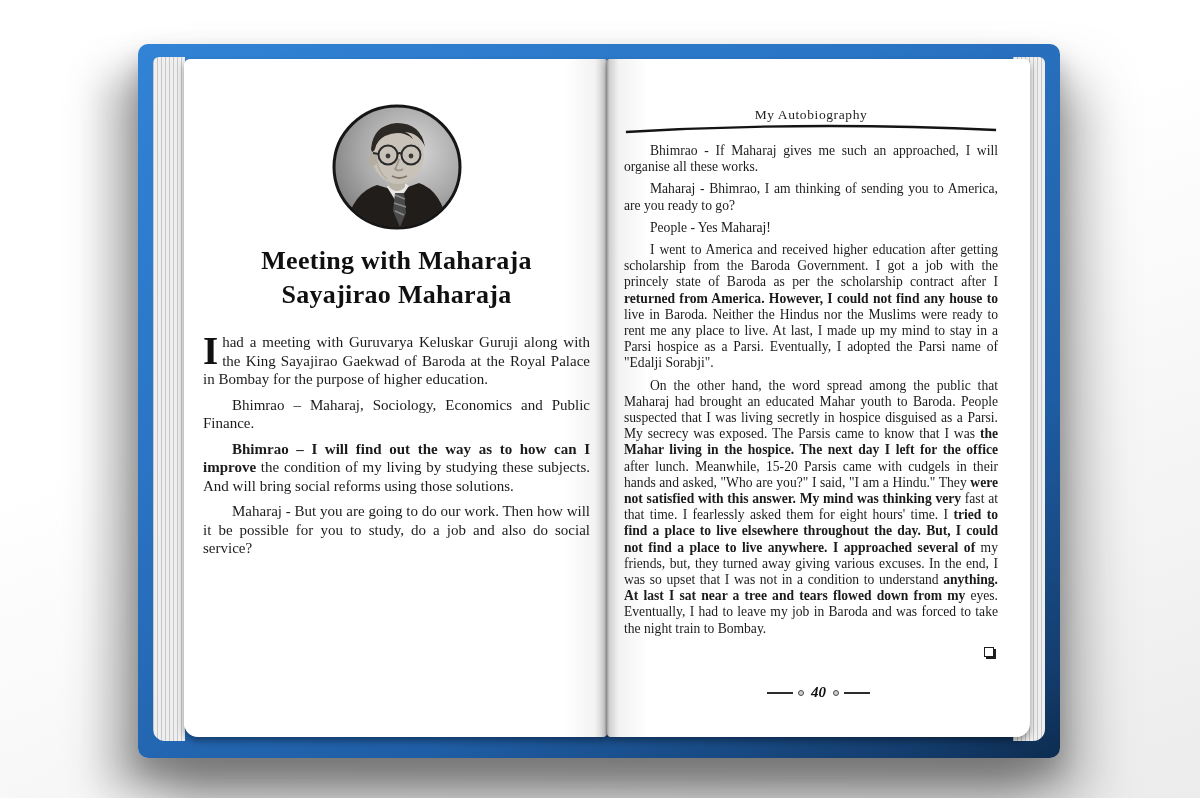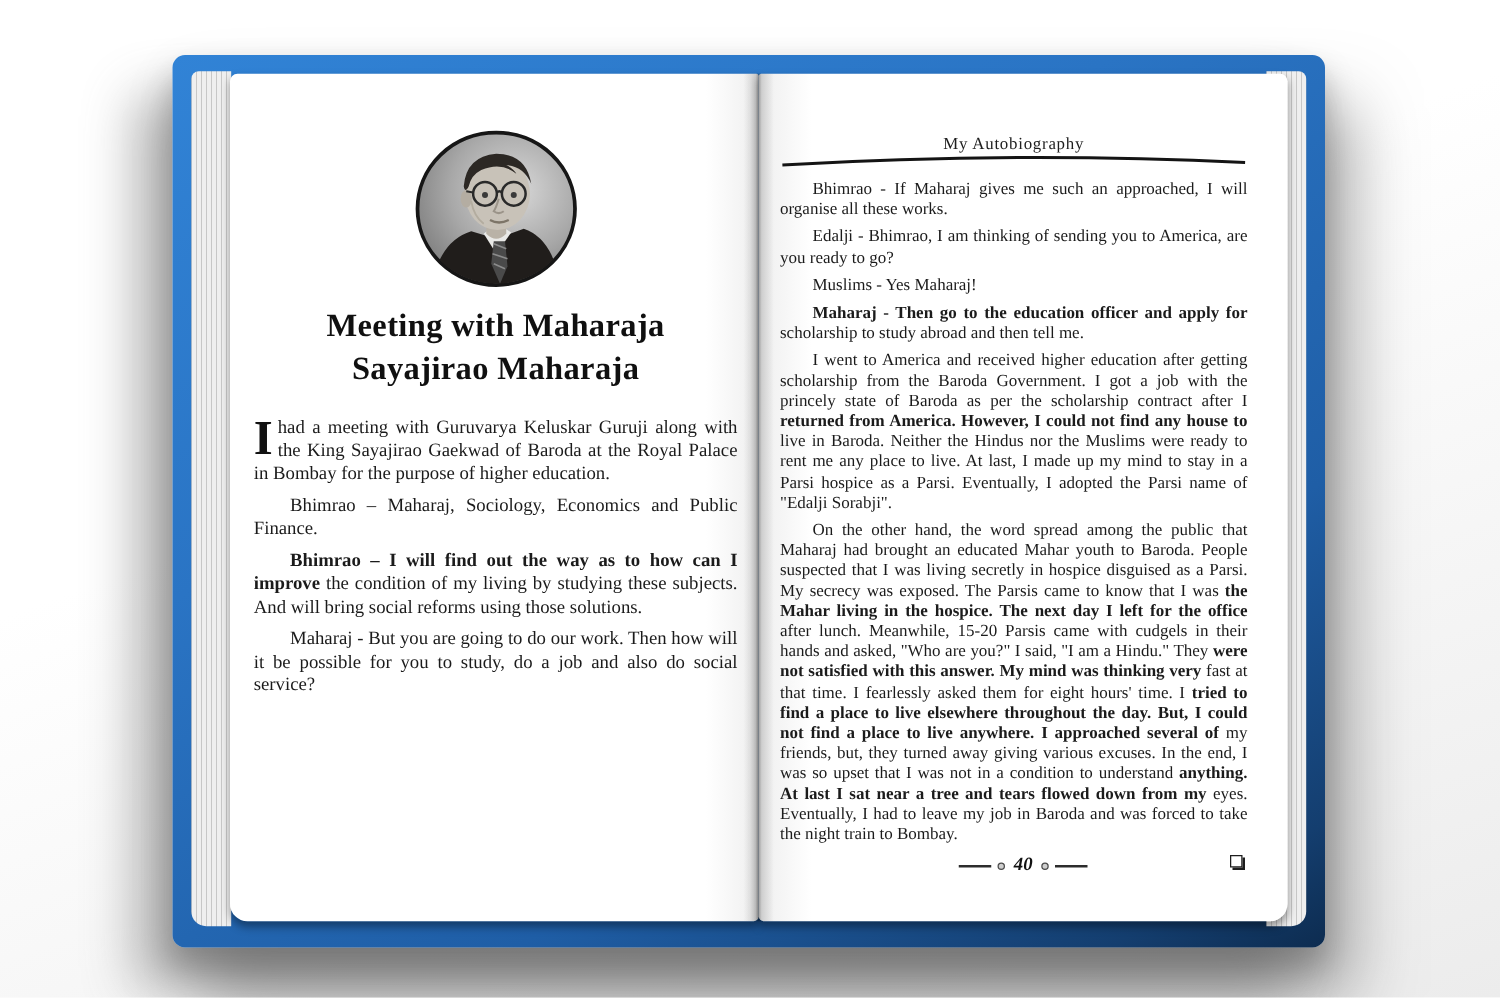--- a/index.html
+++ b/index.html
@@ -136,23 +136,22 @@
 
     <div class="page page-right">
       <div class="content">
         <div class="running-header">My Autobiography</div>
         <svg class="header-rule" viewBox="0 0 390 10" preserveAspectRatio="none" xmlns="http://www.w3.org/2000/svg">
           <path d="M2,8 Q195,-3 388,6" fill="none" stroke="#141414" stroke-width="2.4"></path>
         </svg>
 
         <div class="body-text" id="right-paras">
             <p><span>Bhimrao - If Maharaj gives me such an approached, I will organise all these works.</span></p>
-            <p><span>Edalji - Bhimrao, I am thinking of sending you to America, are you ready to go?</span></p>
-            <p><span>Muslims - Yes Maharaj!</span></p>
-            <p><span class="b">Maharaj - Then go to the education officer and apply for</span><span> scholarship to study abroad and then tell me.</span></p>
+            <p><span>Maharaj - Bhimrao, I am thinking of sending you to America, are you ready to go?</span></p>
+            <p><span>People - Yes Maharaj!</span></p>
             <p><span>I went to America and received higher education after getting scholarship from the Baroda Government. I got a job with the princely state of Baroda as per the scholarship contract after I </span><span class="b">returned from America. However, I could not find any house to</span><span> live in Baroda. Neither the Hindus nor the Muslims were ready to rent me any place to live. At last, I made up my mind to stay in a Parsi hospice as a Parsi. Eventually, I adopted the Parsi name of "Edalji Sorabji".</span></p>
             <p><span>On the other hand, the word spread among the public that Maharaj had brought an educated Mahar youth to Baroda. People suspected that I was living secretly in hospice disguised as a Parsi. My secrecy was exposed. The Parsis came to know that I was </span><span class="b">the Mahar living in the hospice. The next day I left for the office</span><span> after lunch. Meanwhile, 15-20 Parsis came with cudgels in their hands and asked, "Who are you?" I said, "I am a Hindu." They </span><span class="b">were not satisfied with this answer. My mind was thinking very</span><span> fast at that time. I fearlessly asked them for eight hours' time. I </span><span class="b">tried to find a place to live elsewhere throughout the day. But, I could not find a place to live anywhere. I approached several of</span><span> my friends, but, they turned away giving various excuses. In the end, I was so upset that I was not in a condition to understand </span><span class="b">anything. At last I sat near a tree and tears flowed down from my</span><span> eyes. Eventually, I had to leave my job in Baroda and was forced to take the night train to Bombay.</span></p>
           </div>
 
         <div class="end-mark">
           <span class="end-square"></span>
         </div>
 
         <div class="page-number">
           <span class="pn-dash"></span>

